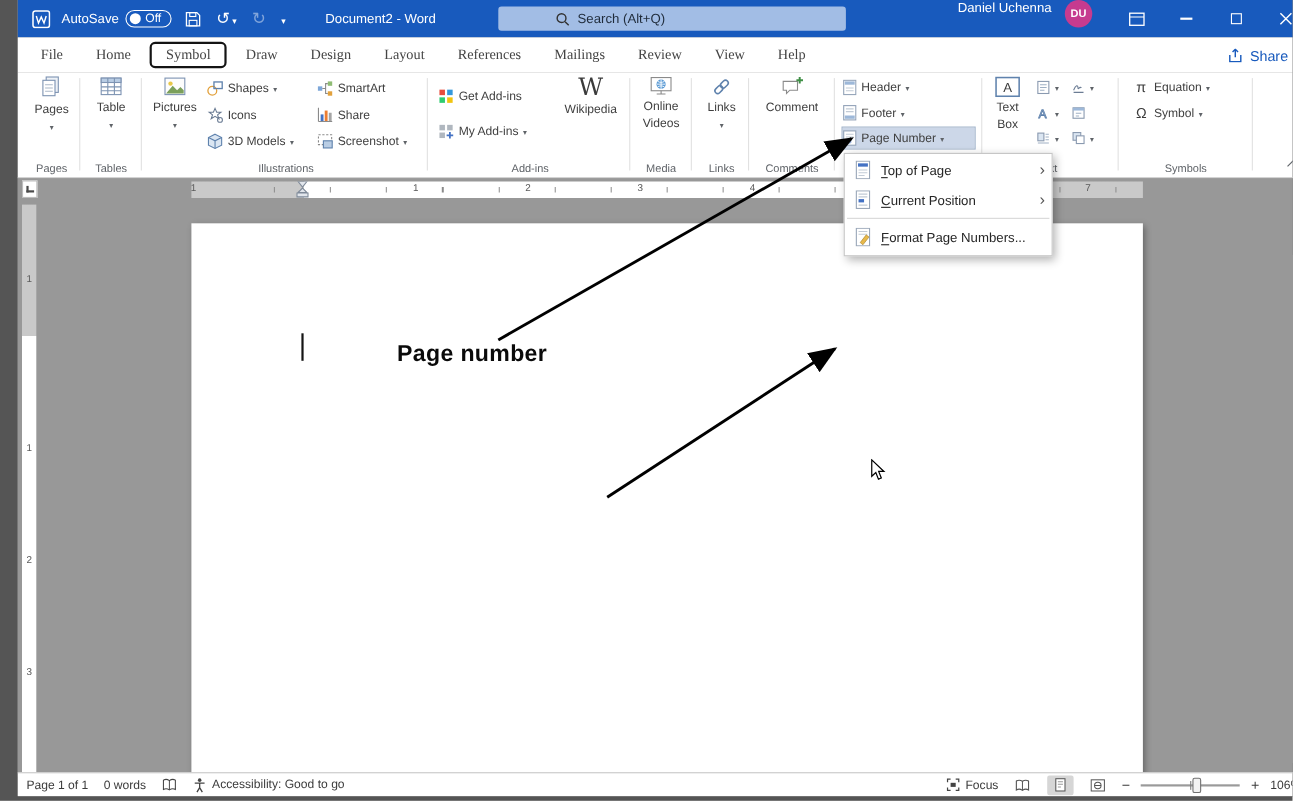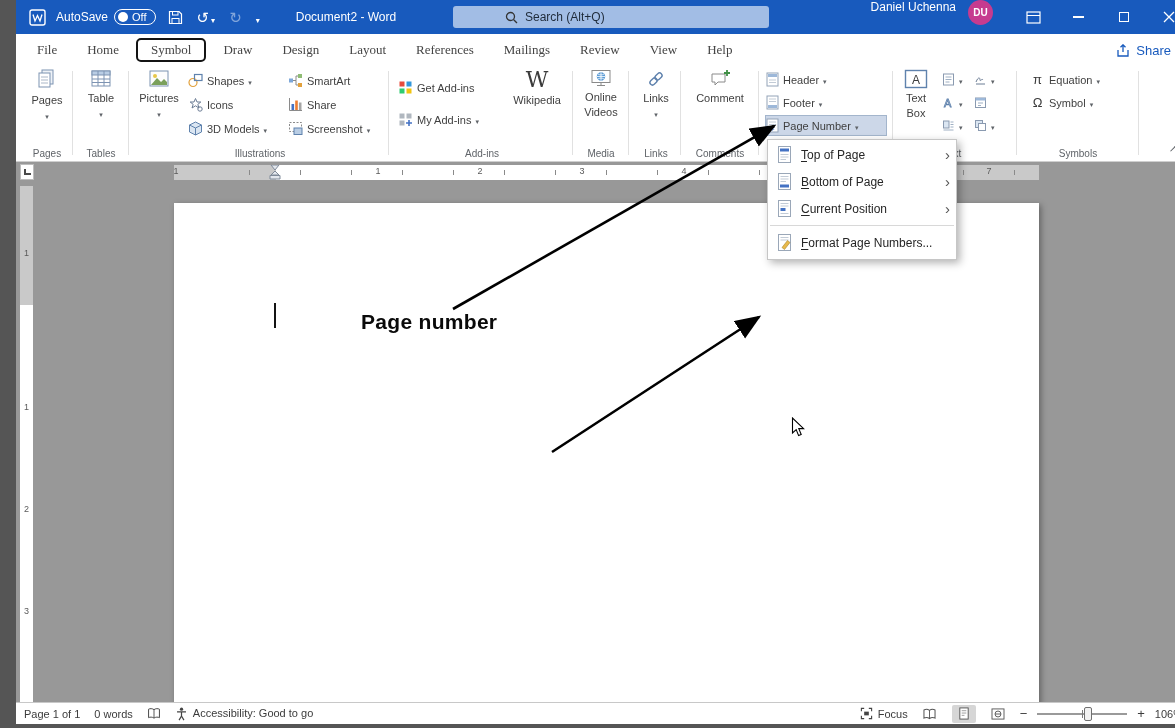--- a/index.html
+++ b/index.html
@@ -521,31 +521,20 @@
           <line x1="3.5" y1="8.5" x2="11.5" y2="8.5" stroke="#c2cbd6"></line>
           <line x1="3.5" y1="11" x2="11.5" y2="11" stroke="#c2cbd6"></line>
           <line x1="3.5" y1="13.5" x2="9" y2="13.5" stroke="#c2cbd6"></line>
         </svg>
       <span class="lbl"><span class="accel">T</span><span>op of Page</span></span>
       <span class="sub"></span>
     </div>
     <div class="mi">
       <svg width="15" height="17" viewBox="0 0 15 17">
           <rect x="1.5" y=".5" width="12" height="16" fill="#fff" stroke="#9aa7b8"></rect>
-          <rect x="3" y="11.5" width="9" height="3" fill="#4472c4"></rect>
-          <line x1="3.5" y1="3.5" x2="11.5" y2="3.5" stroke="#c2cbd6"></line>
-          <line x1="3.5" y1="6" x2="11.5" y2="6" stroke="#c2cbd6"></line>
-          <line x1="3.5" y1="8.5" x2="9" y2="8.5" stroke="#c2cbd6"></line>
-        </svg>
-      <span class="lbl"><span class="accel">B</span><span>ottom of Page</span></span>
-      <span class="sub"></span>
-    </div>
-    <div class="mi">
-      <svg width="15" height="17" viewBox="0 0 15 17">
-          <rect x="1.5" y=".5" width="12" height="16" fill="#fff" stroke="#9aa7b8"></rect>
           <line x1="3.5" y1="3.5" x2="11.5" y2="3.5" stroke="#c2cbd6"></line>
           <line x1="3.5" y1="6" x2="11.5" y2="6" stroke="#c2cbd6"></line>
           <rect x="3.5" y="8" width="5" height="3" fill="#4472c4"></rect>
           <line x1="3.5" y1="13.5" x2="11.5" y2="13.5" stroke="#c2cbd6"></line>
         </svg>
       <span class="lbl"><span class="accel">C</span><span>urrent Position</span></span>
       <span class="sub"></span>
     </div>
     <div class="msep"></div>
     <div class="mi">

